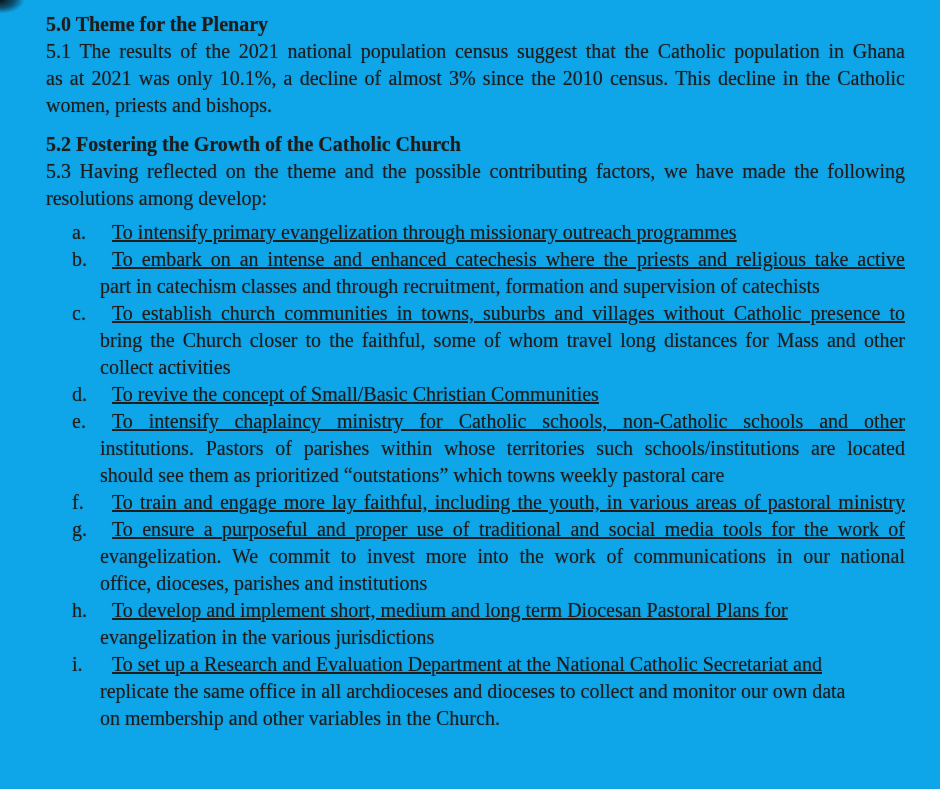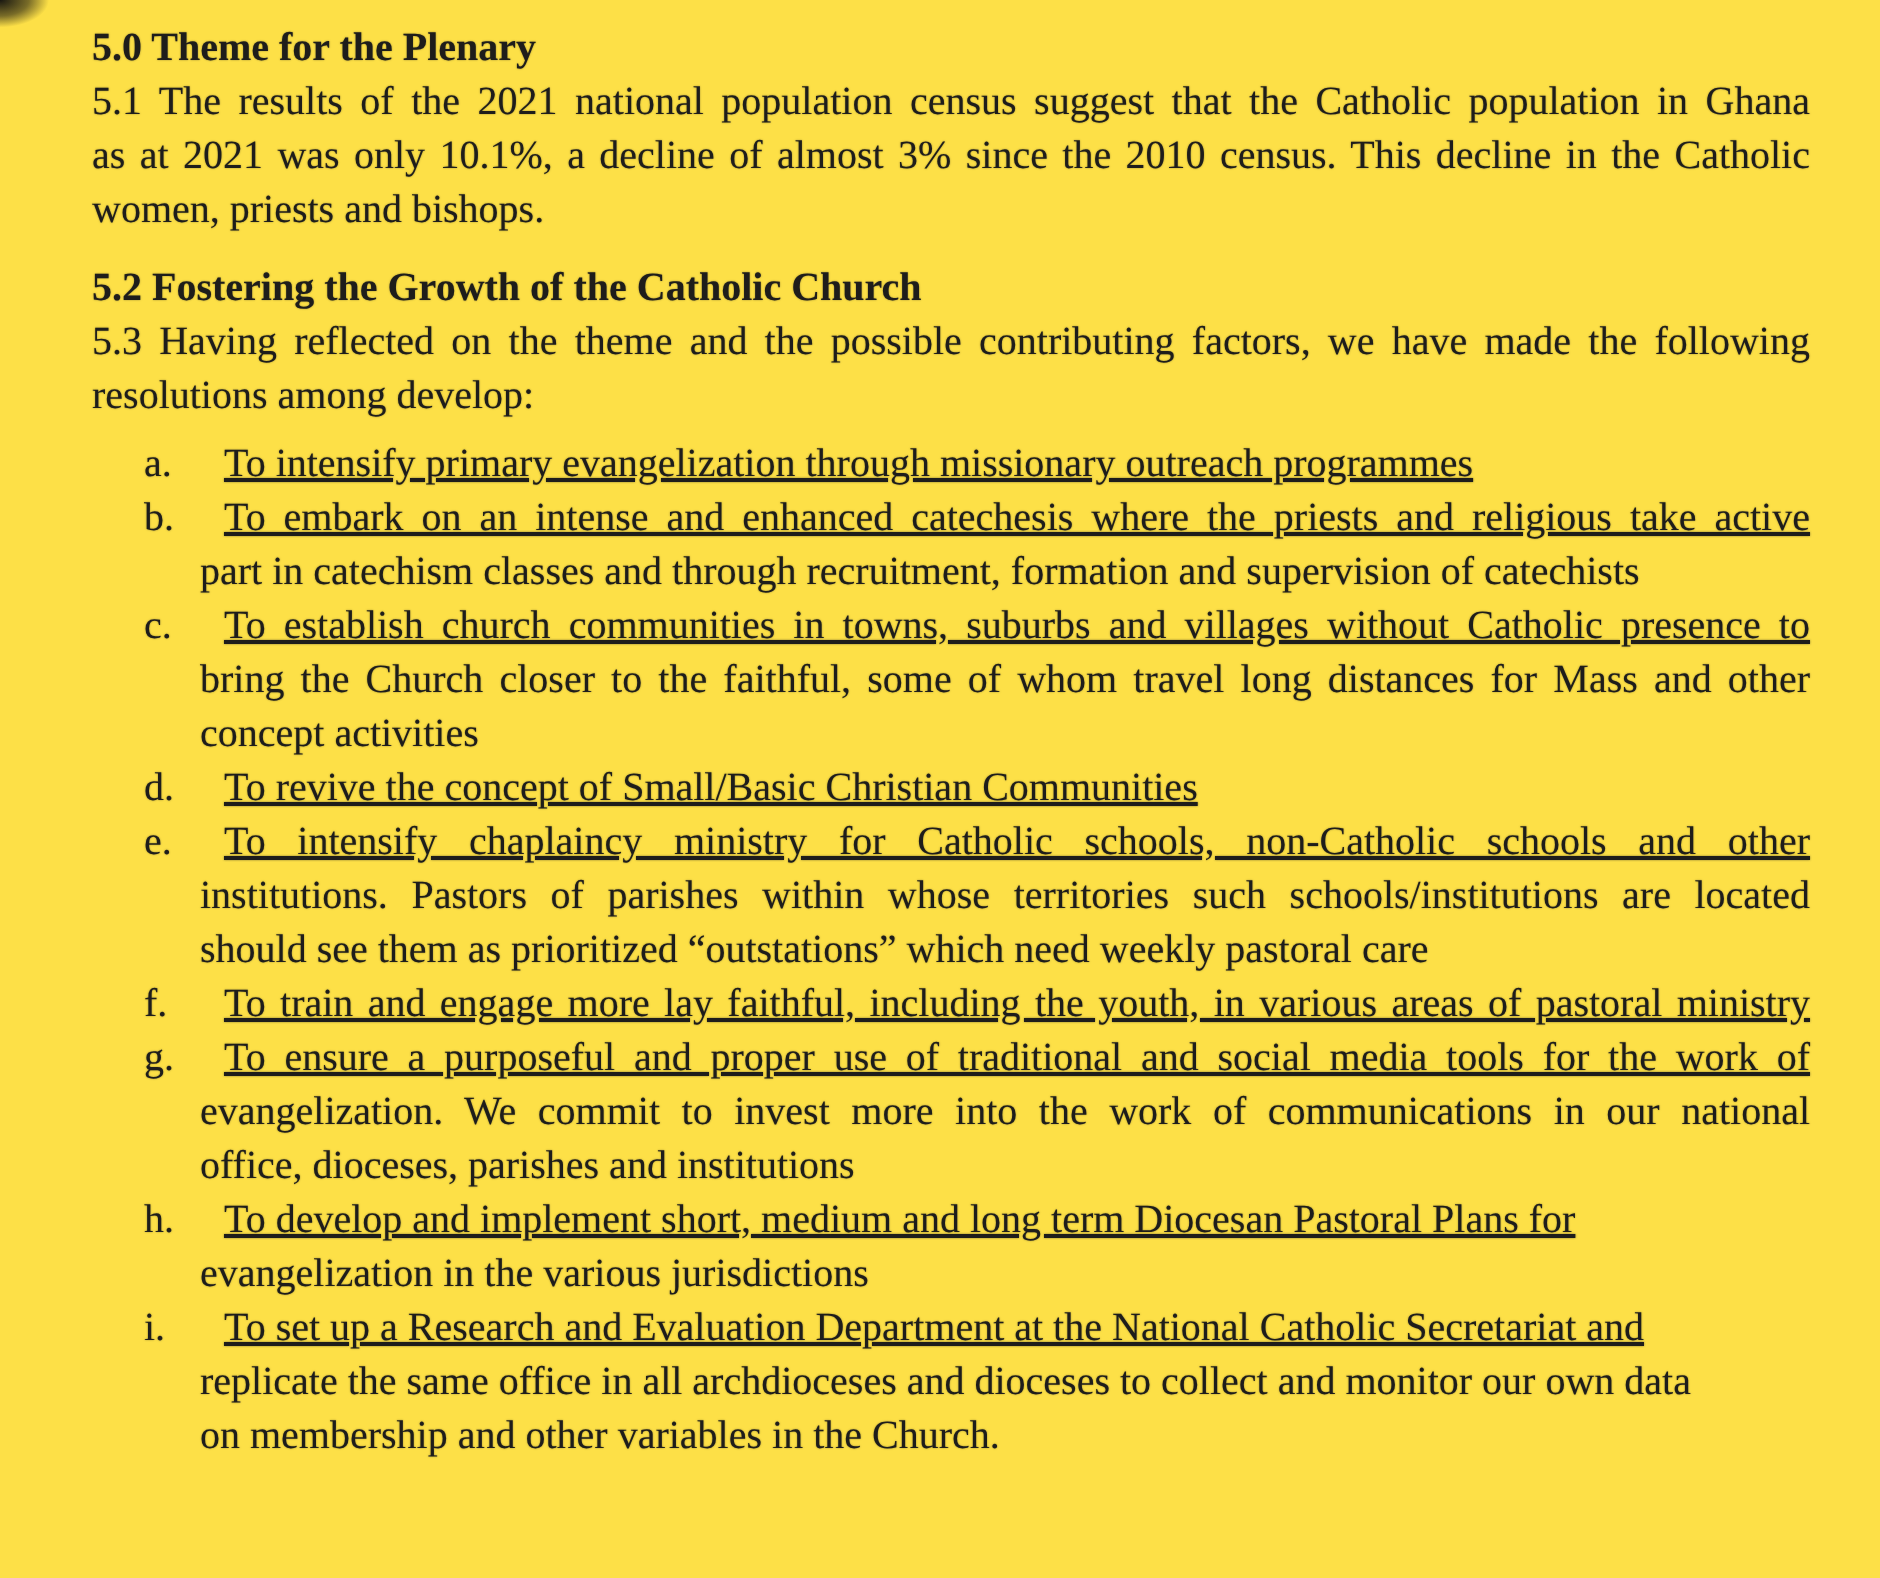--- a/index.html
+++ b/index.html
@@ -6,21 +6,21 @@
     margin: 0;
     padding: 0;
     background: #ffffff;
   }
   .page {
     position: relative;
     width: 940px;
     height: 789px;
     box-sizing: border-box;
     padding: 11px 35px 0 46px;
-    background: #fde047;
+    background: #0ea5e9;
     font-family: "Liberation Serif", serif;
     font-size: 20px;
     line-height: 27px;
     color: #1e1d1b;
     overflow: hidden;
     text-shadow: 0 0 0.9px rgba(30,29,27,0.5);
   }
   .scan-smudge {
     position: absolute;
     top: 0;
@@ -102,37 +102,37 @@
           <div class="line">To embark on an intense and enhanced catechesis where the priests and religious take active</div>
           <div class="line left">part in catechism classes and through recruitment, formation and supervision of catechists</div>
         </div>
       </div>
 
       <div class="item">
         <div class="item-label">c.</div>
         <div class="item-body">
           <div class="line">To establish church communities in towns, suburbs and villages without Catholic presence to</div>
           <div class="line">bring the Church closer to the faithful, some of whom travel long distances for Mass and other</div>
-          <div class="line left">concept activities</div>
+          <div class="line left">collect activities</div>
         </div>
       </div>
 
       <div class="item">
         <div class="item-label">d.</div>
         <div class="item-body">
           <div class="line left">To revive the concept of Small/Basic Christian Communities</div>
         </div>
       </div>
 
       <div class="item">
         <div class="item-label">e.</div>
         <div class="item-body">
           <div class="line">To intensify chaplaincy ministry for Catholic schools, non-Catholic schools and other</div>
           <div class="line">institutions. Pastors of parishes within whose territories such schools/institutions are located</div>
-          <div class="line left">should see them as prioritized “outstations” which need weekly pastoral care</div>
+          <div class="line left">should see them as prioritized “outstations” which towns weekly pastoral care</div>
         </div>
       </div>
 
       <div class="item">
         <div class="item-label">f.</div>
         <div class="item-body">
           <div class="line">To train and engage more lay faithful, including the youth, in various areas of pastoral ministry</div>
         </div>
       </div>
 

